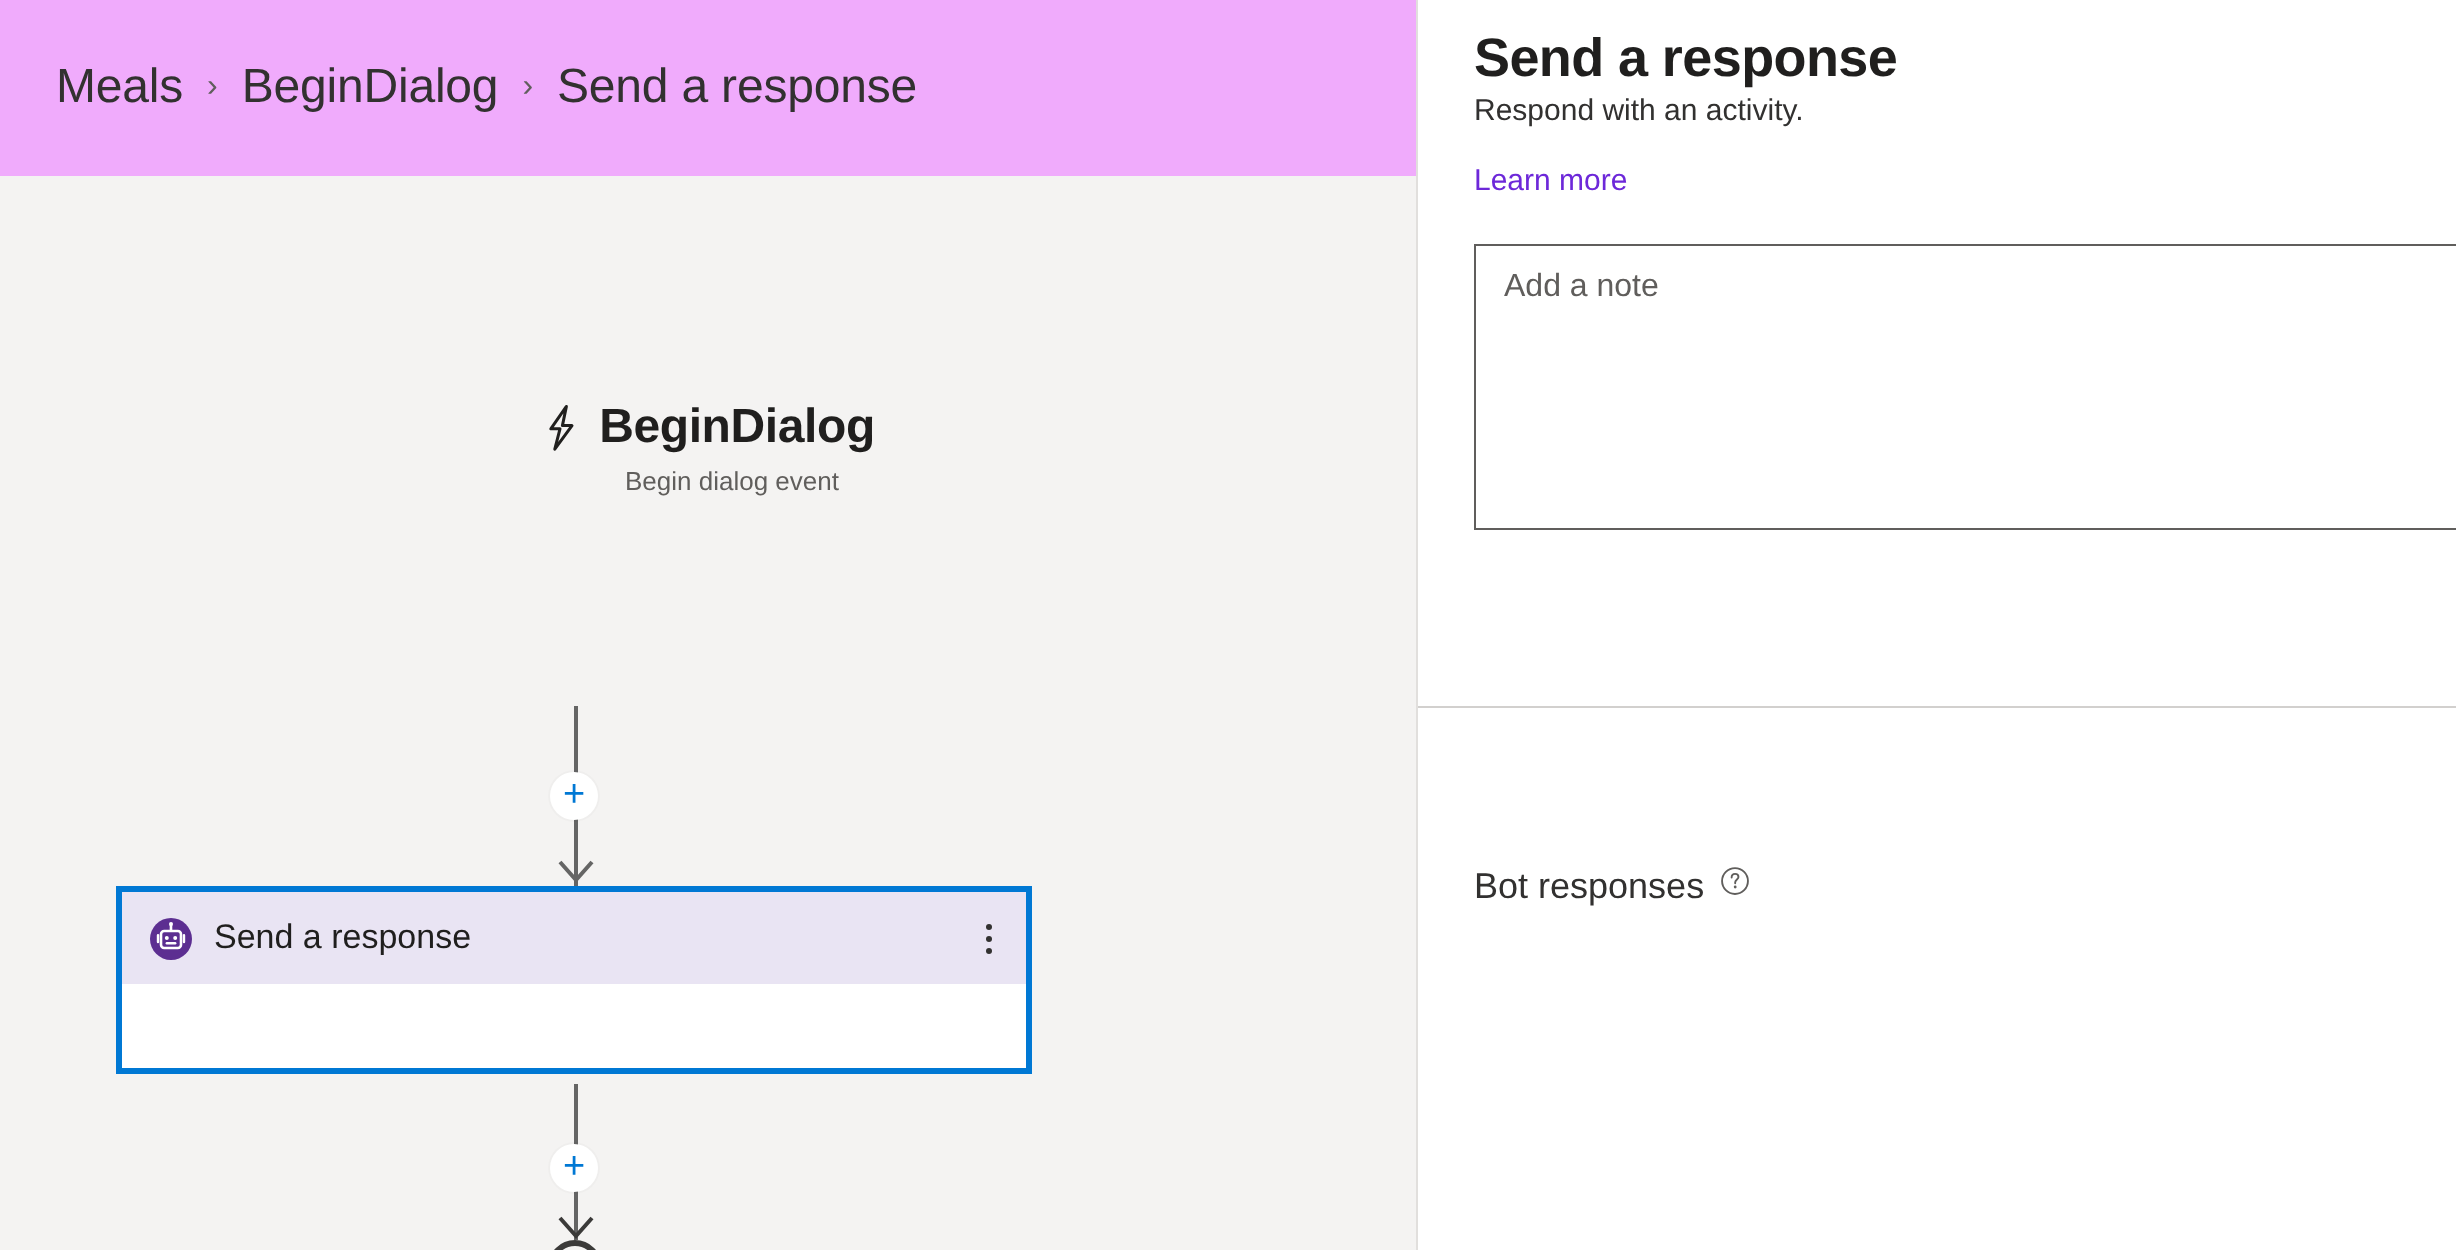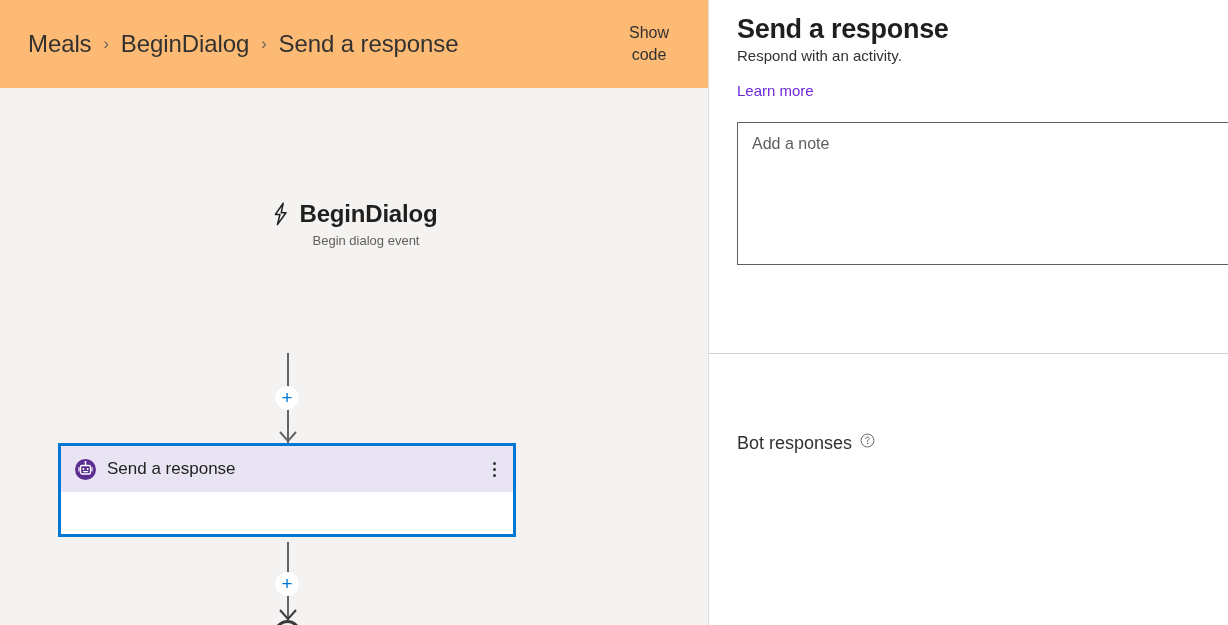--- a/index.html
+++ b/index.html
@@ -26,21 +26,21 @@
     position: relative;
     width: 708px;
     height: 625px;
     background: #ffffff;
     flex: 0 0 708px;
   }
 
   .breadcrumb-bar {
     position: relative;
     height: 88px;
-    background: #fdba74;
+    background: #f0abfc;
     display: flex;
     align-items: center;
     padding-left: 28px;
     box-sizing: border-box;
   }
   .breadcrumb {
     display: flex;
     align-items: center;
     flex: 1 1 auto;
   }
@@ -323,22 +323,20 @@
   <div class="left-pane">
 
     <div class="breadcrumb-bar">
       <div class="breadcrumb">
         <span class="crumb link">Meals</span>
         <span class="crumb-sep">›</span>
         <span class="crumb link">BeginDialog</span>
         <span class="crumb-sep">›</span>
         <span class="crumb">Send a response</span>
       </div>
-      <div class="show-code-header">Show
-code</div>
     </div>
 
     <div class="canvas">
 
       <div class="trigger-node">
         <div class="trigger-title-row">
           <span class="bolt-icon">
             <svg viewBox="0 0 20 24" width="20" height="24" aria-hidden="true">
               <path d="M12.2 1.2 L4.4 12.4 L9.0 12.4 L6.4 22.6 L15.0 10.8 L10.2 10.8 Z" fill="none" stroke="#201f1e" stroke-width="1.5" stroke-linejoin="round"></path>
             </svg>

